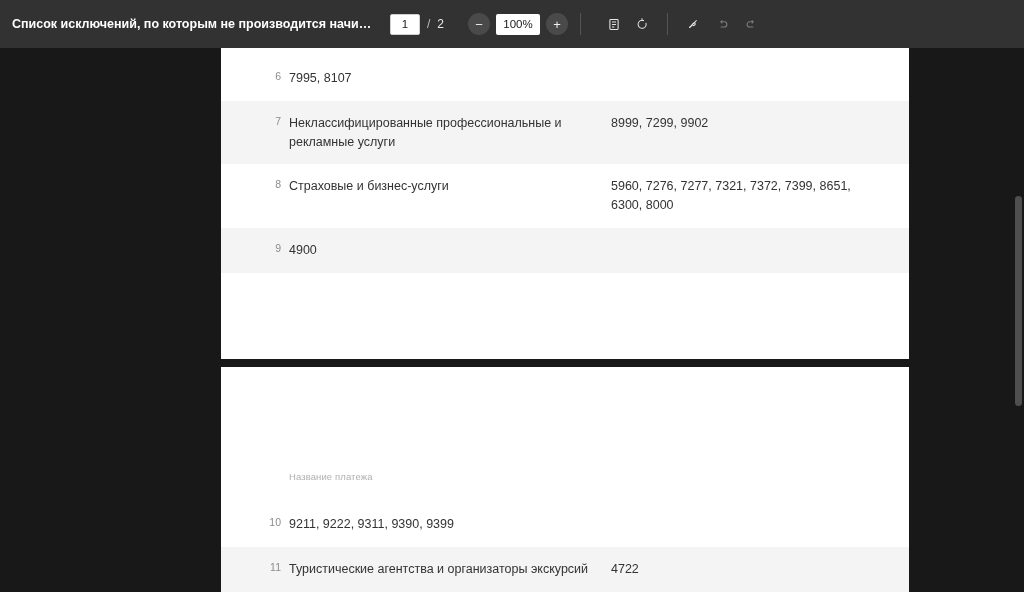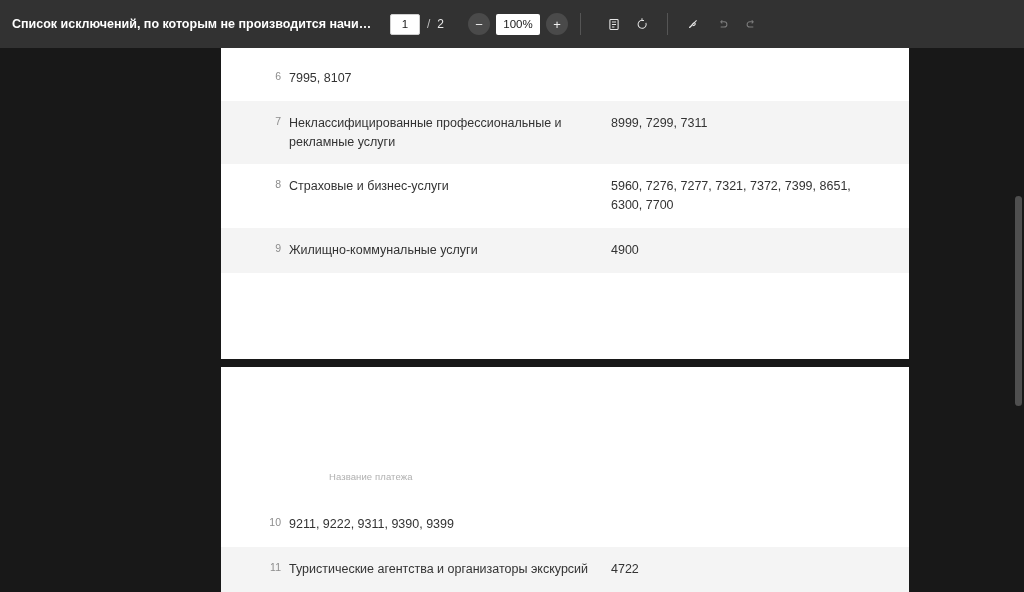--- a/index.html
+++ b/index.html
@@ -142,21 +142,20 @@
   .col-mcc {
     flex: 1 1 auto;
     padding: 13px 40px 13px 0;
     font-size: 12.5px;
     line-height: 1.5;
     color: #333333;
   }
   .hdr-row {
     display: flex;
     align-items: flex-start;
-    margin-left: 40px;
   }
   .hdr-row .col-num { padding-top: 0; padding-bottom: 0; }
   .hdr-name, .hdr-mcc {
     font-size: 9.5px;
     color: #b0b0b0;
     letter-spacing: 0.1px;
   }
   .hdr-name { flex: 0 0 322px; padding-right: 16px; }
   .hdr-mcc { flex: 1 1 auto; }
 
@@ -246,32 +245,31 @@
     <div class="p1-inner tbl">
 
       <div class="row">
         <div class="col-num">6</div>
         <div class="col-mcc">7995, 8107</div>
       </div>
 
       <div class="row shaded">
         <div class="col-num">7</div>
         <div class="col-name">Неклассифицированные профессиональные и рекламные услуги</div>
-        <div class="col-mcc">8999, 7299, 7311</div>
+        <div class="col-mcc">8999, 7299, 9902</div>
       </div>
 
       <div class="row">
         <div class="col-num">8</div>
         <div class="col-name">Страховые и бизнес-услуги</div>
-        <div class="col-mcc">5960, 7276, 7277, 7321, 7372, 7399, 8651, 6300, 7700</div>
+        <div class="col-mcc">5960, 7276, 7277, 7321, 7372, 7399, 8651, 6300, 8000</div>
       </div>
 
       <div class="row shaded">
         <div class="col-num">9</div>
-        <div class="col-name">Жилищно-коммунальные услуги</div>
         <div class="col-mcc">4900</div>
       </div>
 
     </div>
   </div>
 
   <div class="page page-2">
     <div class="p2-inner tbl">
 
       <div class="hdr-row">

